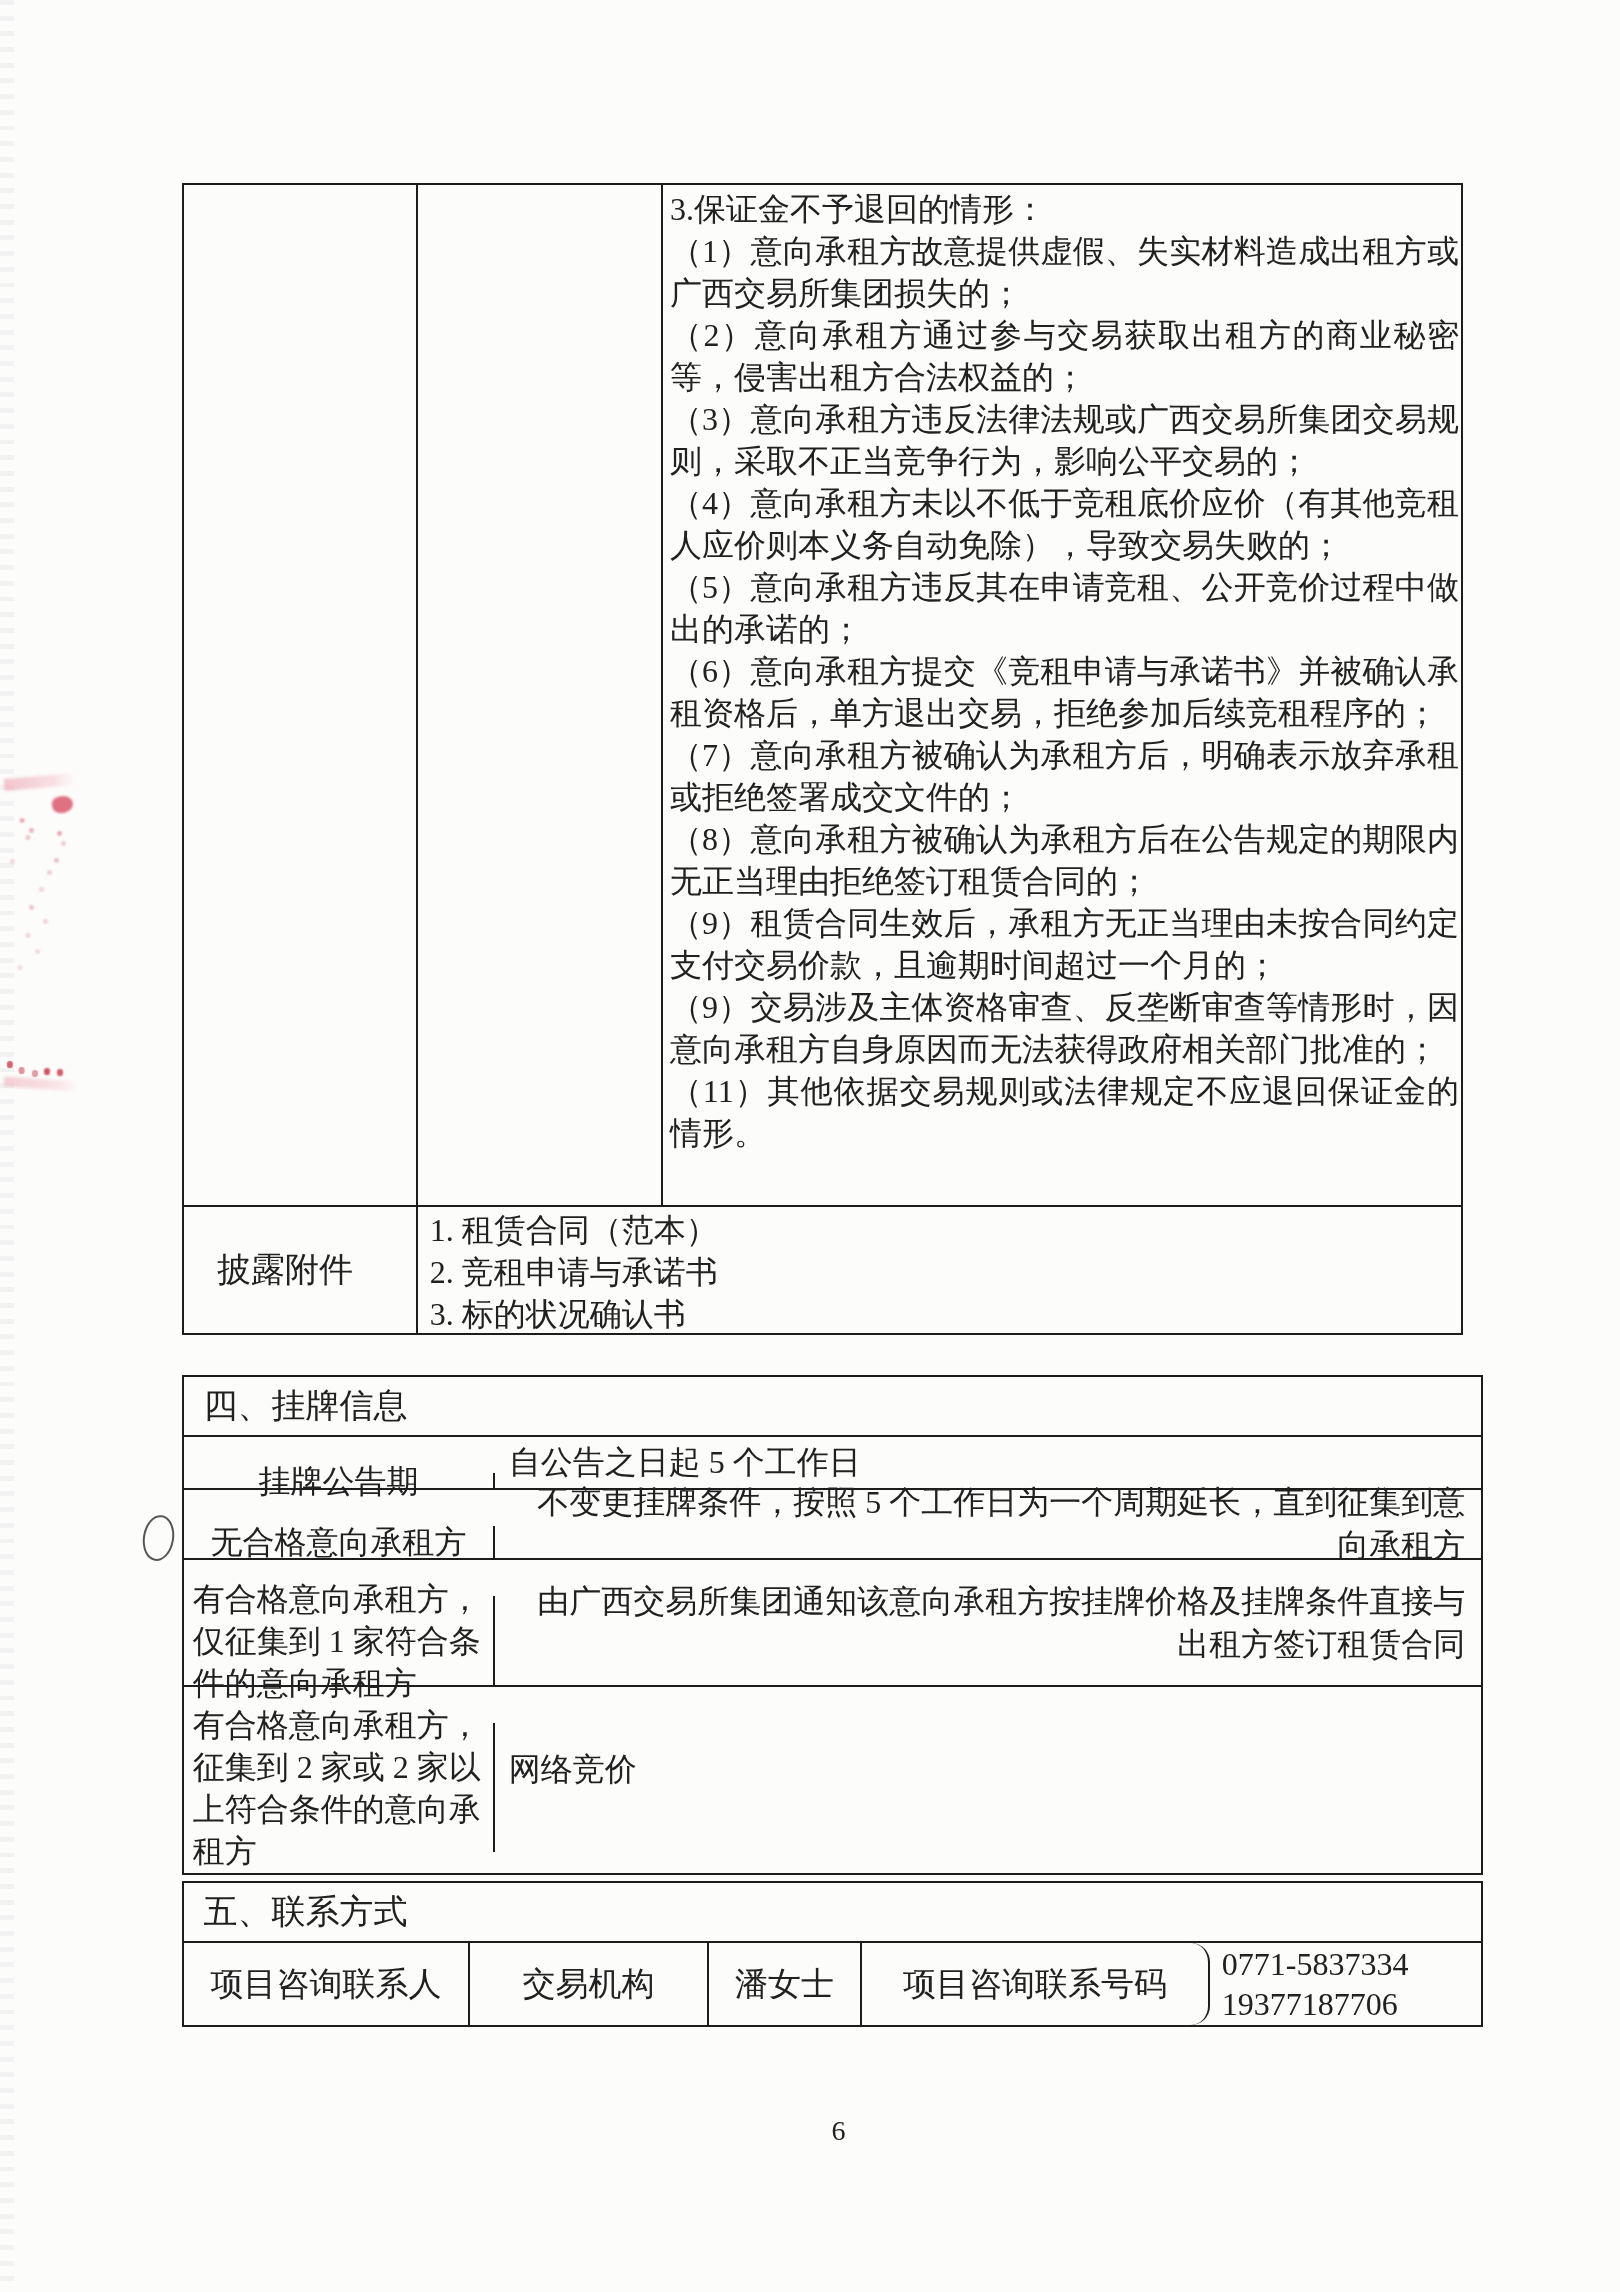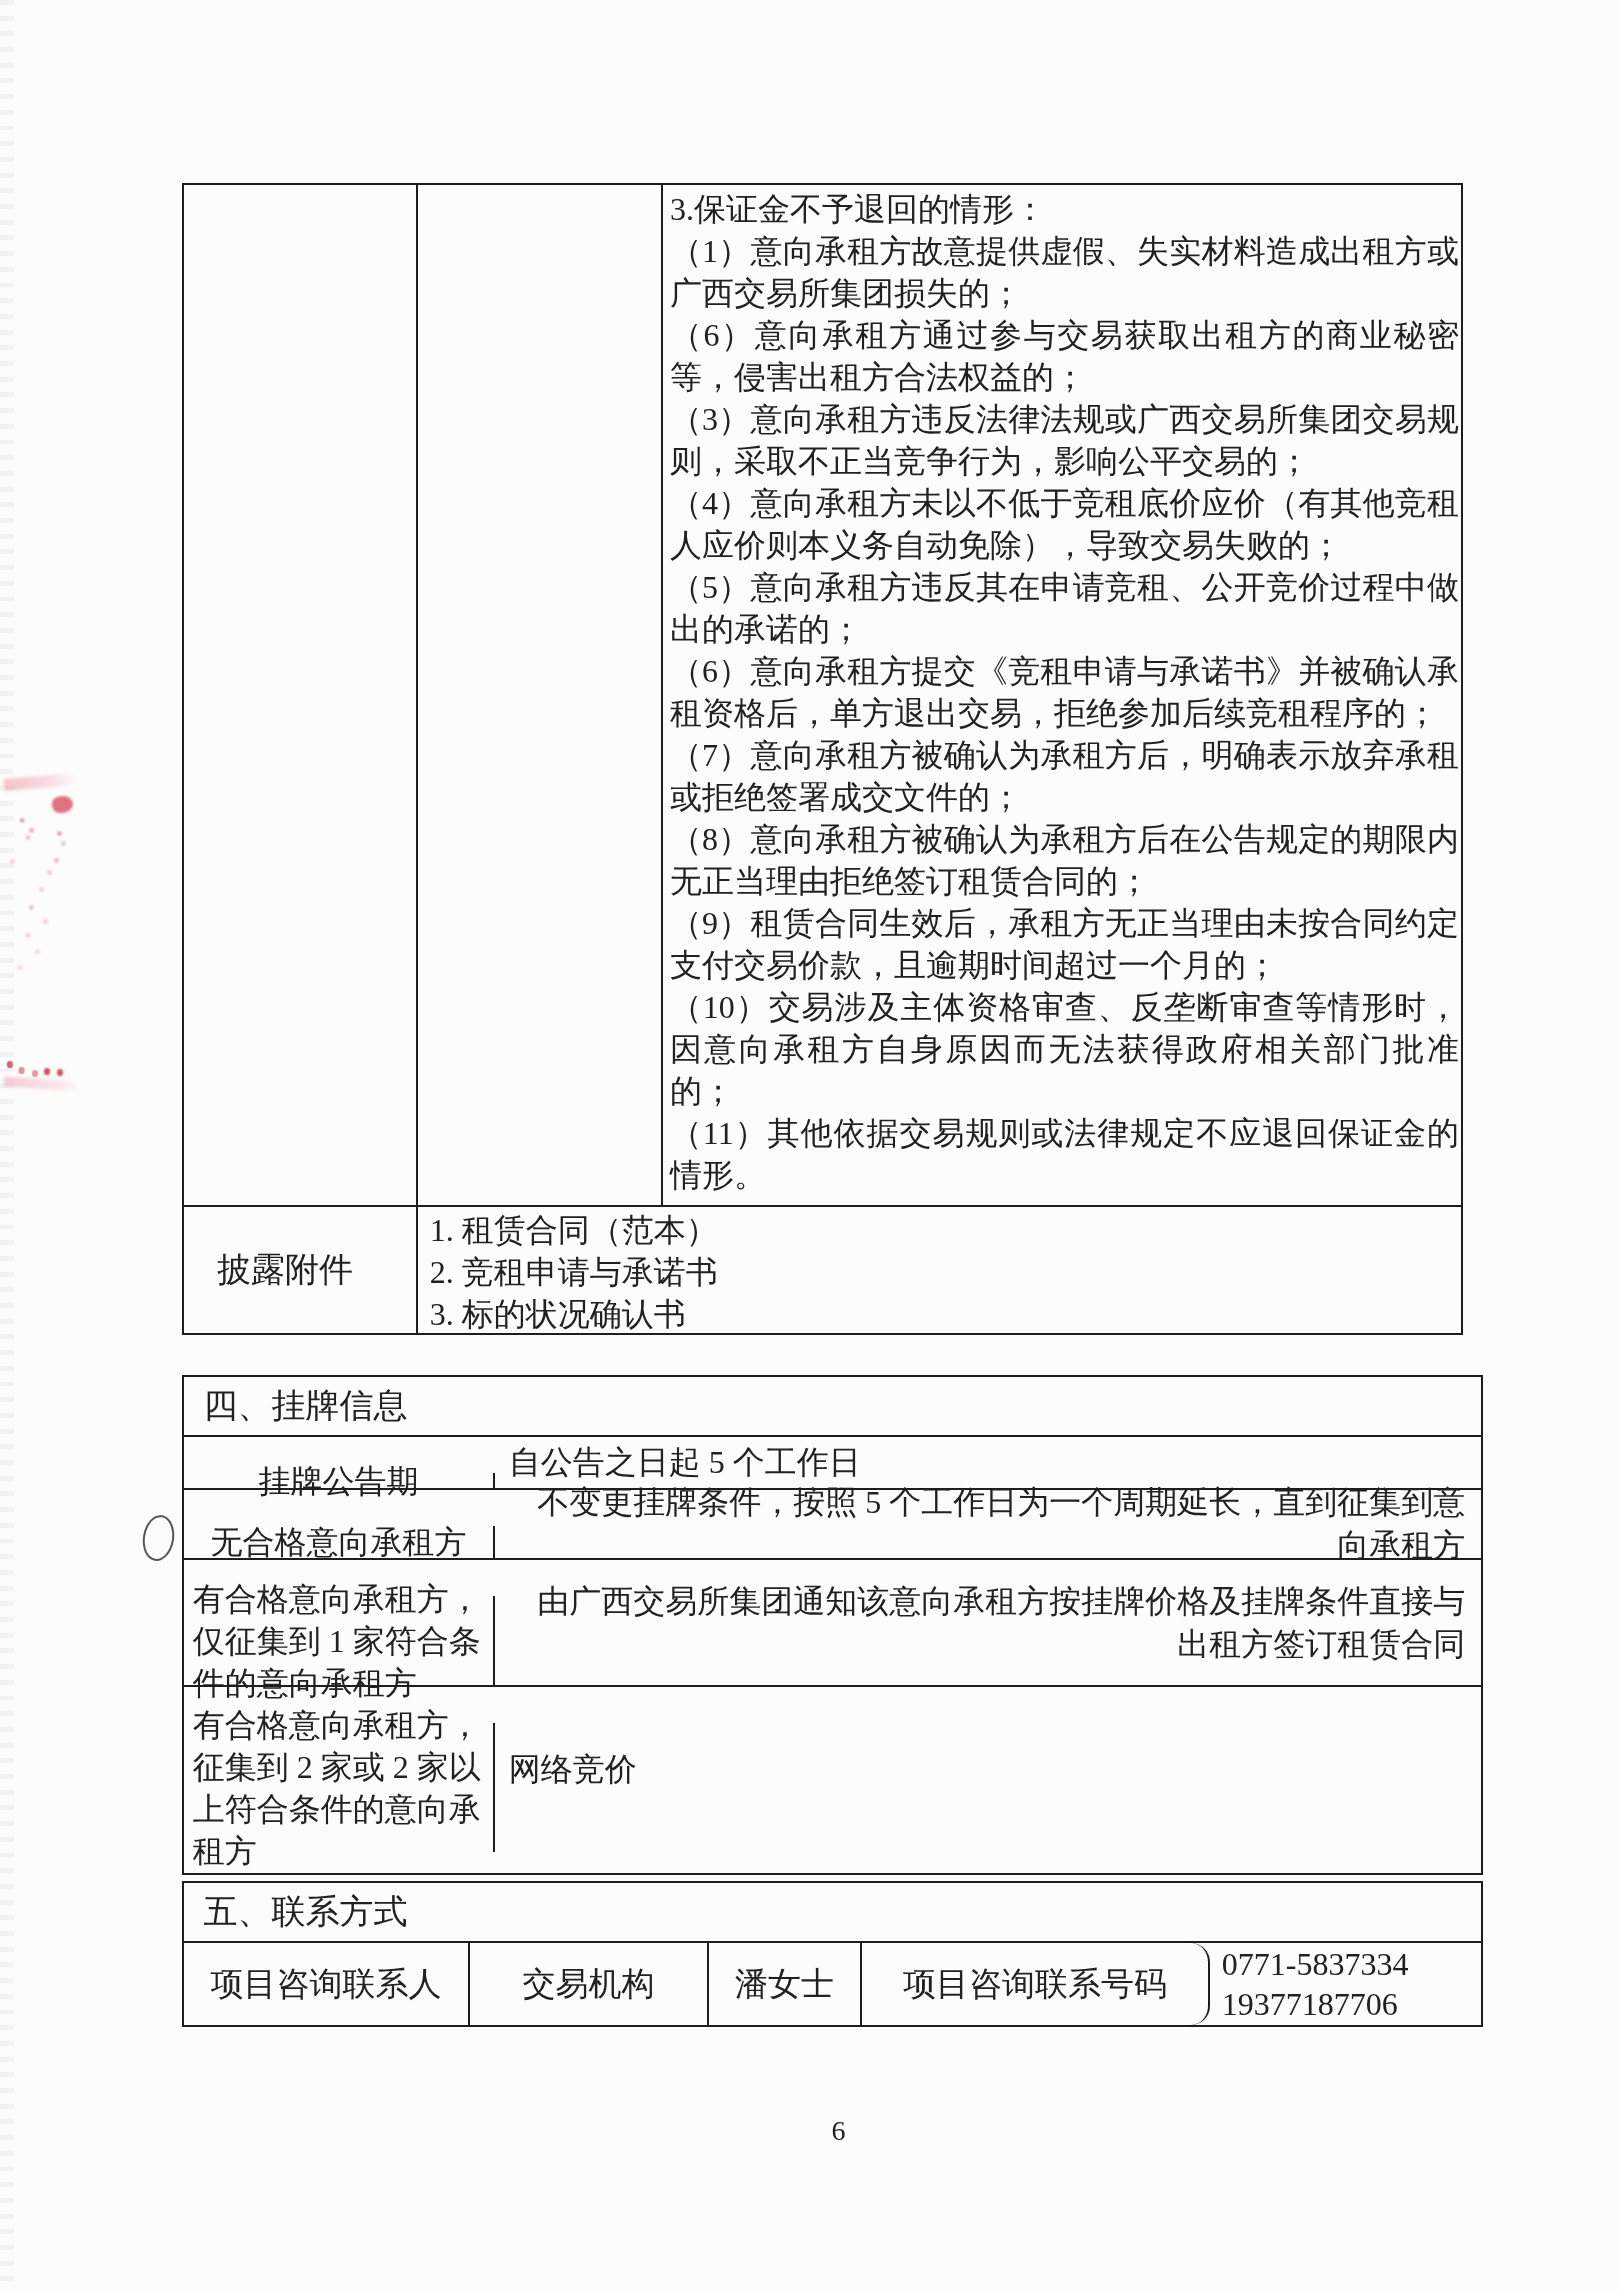--- a/index.html
+++ b/index.html
@@ -140,29 +140,29 @@
 
 <div class="paper-edge"></div>
 
 <div class="t1">
   <div class="t1-row1">
     <div class="c1"></div>
     <div class="c2"></div>
     <div class="c3">
       <div>3.保证金不予退回的情形：</div>
       <div>（1）意向承租方故意提供虚假、失实材料造成出租方或广西交易所集团损失的；</div>
-      <div>（6）意向承租方通过参与交易获取出租方的商业秘密等，侵害出租方合法权益的；</div>
+      <div>（2）意向承租方通过参与交易获取出租方的商业秘密等，侵害出租方合法权益的；</div>
       <div>（3）意向承租方违反法律法规或广西交易所集团交易规则，采取不正当竞争行为，影响公平交易的；</div>
       <div>（4）意向承租方未以不低于竞租底价应价（有其他竞租人应价则本义务自动免除），导致交易失败的；</div>
       <div>（5）意向承租方违反其在申请竞租、公开竞价过程中做出的承诺的；</div>
       <div>（6）意向承租方提交《竞租申请与承诺书》并被确认承租资格后，单方退出交易，拒绝参加后续竞租程序的；</div>
       <div>（7）意向承租方被确认为承租方后，明确表示放弃承租或拒绝签署成交文件的；</div>
       <div>（8）意向承租方被确认为承租方后在公告规定的期限内无正当理由拒绝签订租赁合同的；</div>
       <div>（9）租赁合同生效后，承租方无正当理由未按合同约定支付交易价款，且逾期时间超过一个月的；</div>
-      <div>（10）交易涉及主体资格审查、反垄断审查等情形时，因意向承租方自身原因而无法获得政府相关部门批准的；</div>
+      <div>（9）交易涉及主体资格审查、反垄断审查等情形时，因意向承租方自身原因而无法获得政府相关部门批准的；</div>
       <div>（11）其他依据交易规则或法律规定不应退回保证金的情形。</div>
     </div>
   </div>
   <div class="t1-row2">
     <div class="label">披露附件</div>
     <div class="items">
       <div>1. 租赁合同（范本）</div>
       <div>2. 竞租申请与承诺书</div>
       <div>3. 标的状况确认书</div>
     </div>

